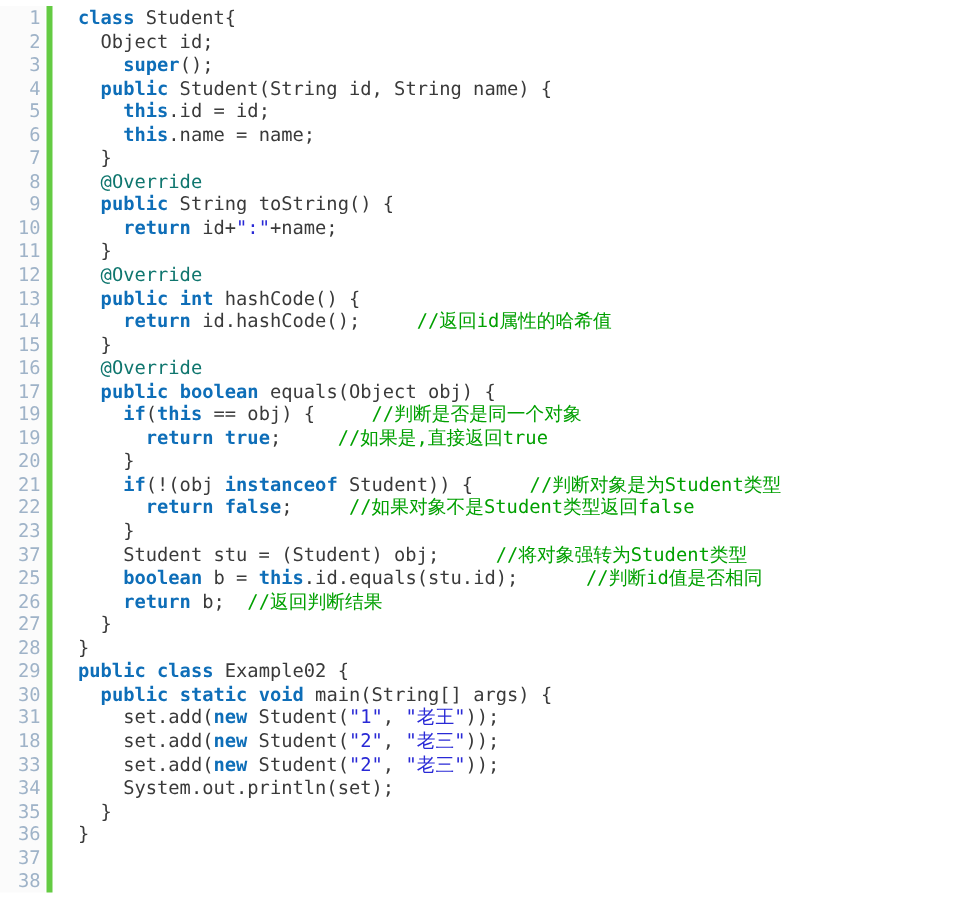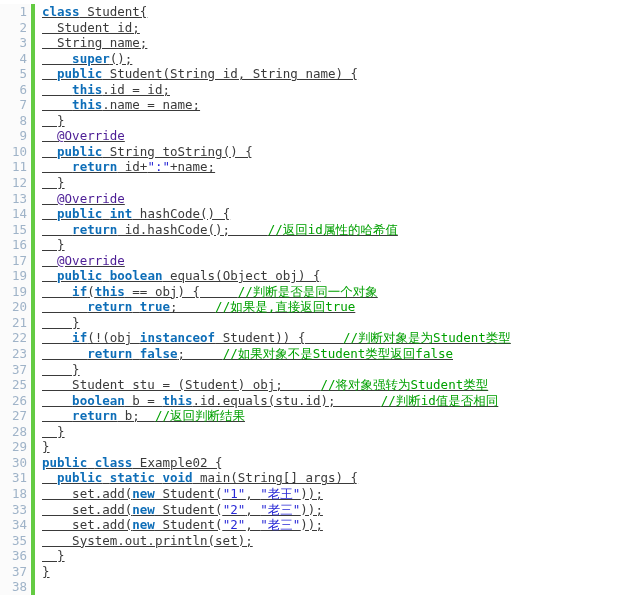--- a/index.html
+++ b/index.html
@@ -31,30 +31,29 @@
   }
   .gutter .ln { white-space: pre; }
   .indicator-bar {
     width: 4px;
     flex: 0 0 4px;
     margin-left: 1px;
     background: #64cb43;
   }
   .code-area {
     flex: 1 1 auto;
-    padding-left: 7px;
+    padding-left: 17px;
     color: #3a3a3a;
     overflow: hidden;
-    text-decoration: underline;
   }
   .code-line { white-space: pre; }
   .tok-k { color: #0e6eb8; font-weight: bold; }
   .tok-s { color: #2929d6; }
   .tok-c { color: #00a000; }
-  .tok-a { color: #4c1d95; }
+  .tok-a { color: #0f766e; }
   .tok-p { color: #3a3a3a; }
 </style>
 </head>
 <body>
 
 <div class="editor">
   <div class="code-block">
     <div class="gutter" id="gutter">
         <div class="ln">1</div>
         <div class="ln">2</div>
@@ -91,22 +90,21 @@
         <div class="ln">33</div>
         <div class="ln">34</div>
         <div class="ln">35</div>
         <div class="ln">36</div>
         <div class="ln">37</div>
         <div class="ln">38</div>
       </div>
     <div class="indicator-bar"></div>
     <div class="code-area" id="code-area">
         <div class="code-line"><span class="tok-k">class</span><span class="tok-p"> Student{</span></div>
-        <div class="code-line"><span class="tok-p">  Student id;</span></div>
-        <div class="code-line"><span class="tok-p">  String name;</span></div>
+        <div class="code-line"><span class="tok-p">  Object id;</span></div>
         <div class="code-line"><span class="tok-p">    </span><span class="tok-k">super</span><span class="tok-p">();</span></div>
         <div class="code-line"><span class="tok-p">  </span><span class="tok-k">public</span><span class="tok-p"> Student(String id, String name) {</span></div>
         <div class="code-line"><span class="tok-p">    </span><span class="tok-k">this</span><span class="tok-p">.id = id;</span></div>
         <div class="code-line"><span class="tok-p">    </span><span class="tok-k">this</span><span class="tok-p">.name = name;</span></div>
         <div class="code-line"><span class="tok-p">  }</span></div>
         <div class="code-line"><span class="tok-p">  </span><span class="tok-a">@Override</span></div>
         <div class="code-line"><span class="tok-p">  </span><span class="tok-k">public</span><span class="tok-p"> String toString() {</span></div>
         <div class="code-line"><span class="tok-p">    </span><span class="tok-k">return</span><span class="tok-p"> id+</span><span class="tok-s">":"</span><span class="tok-p">+name;</span></div>
         <div class="code-line"><span class="tok-p">  }</span></div>
         <div class="code-line"><span class="tok-p">  </span><span class="tok-a">@Override</span></div>

